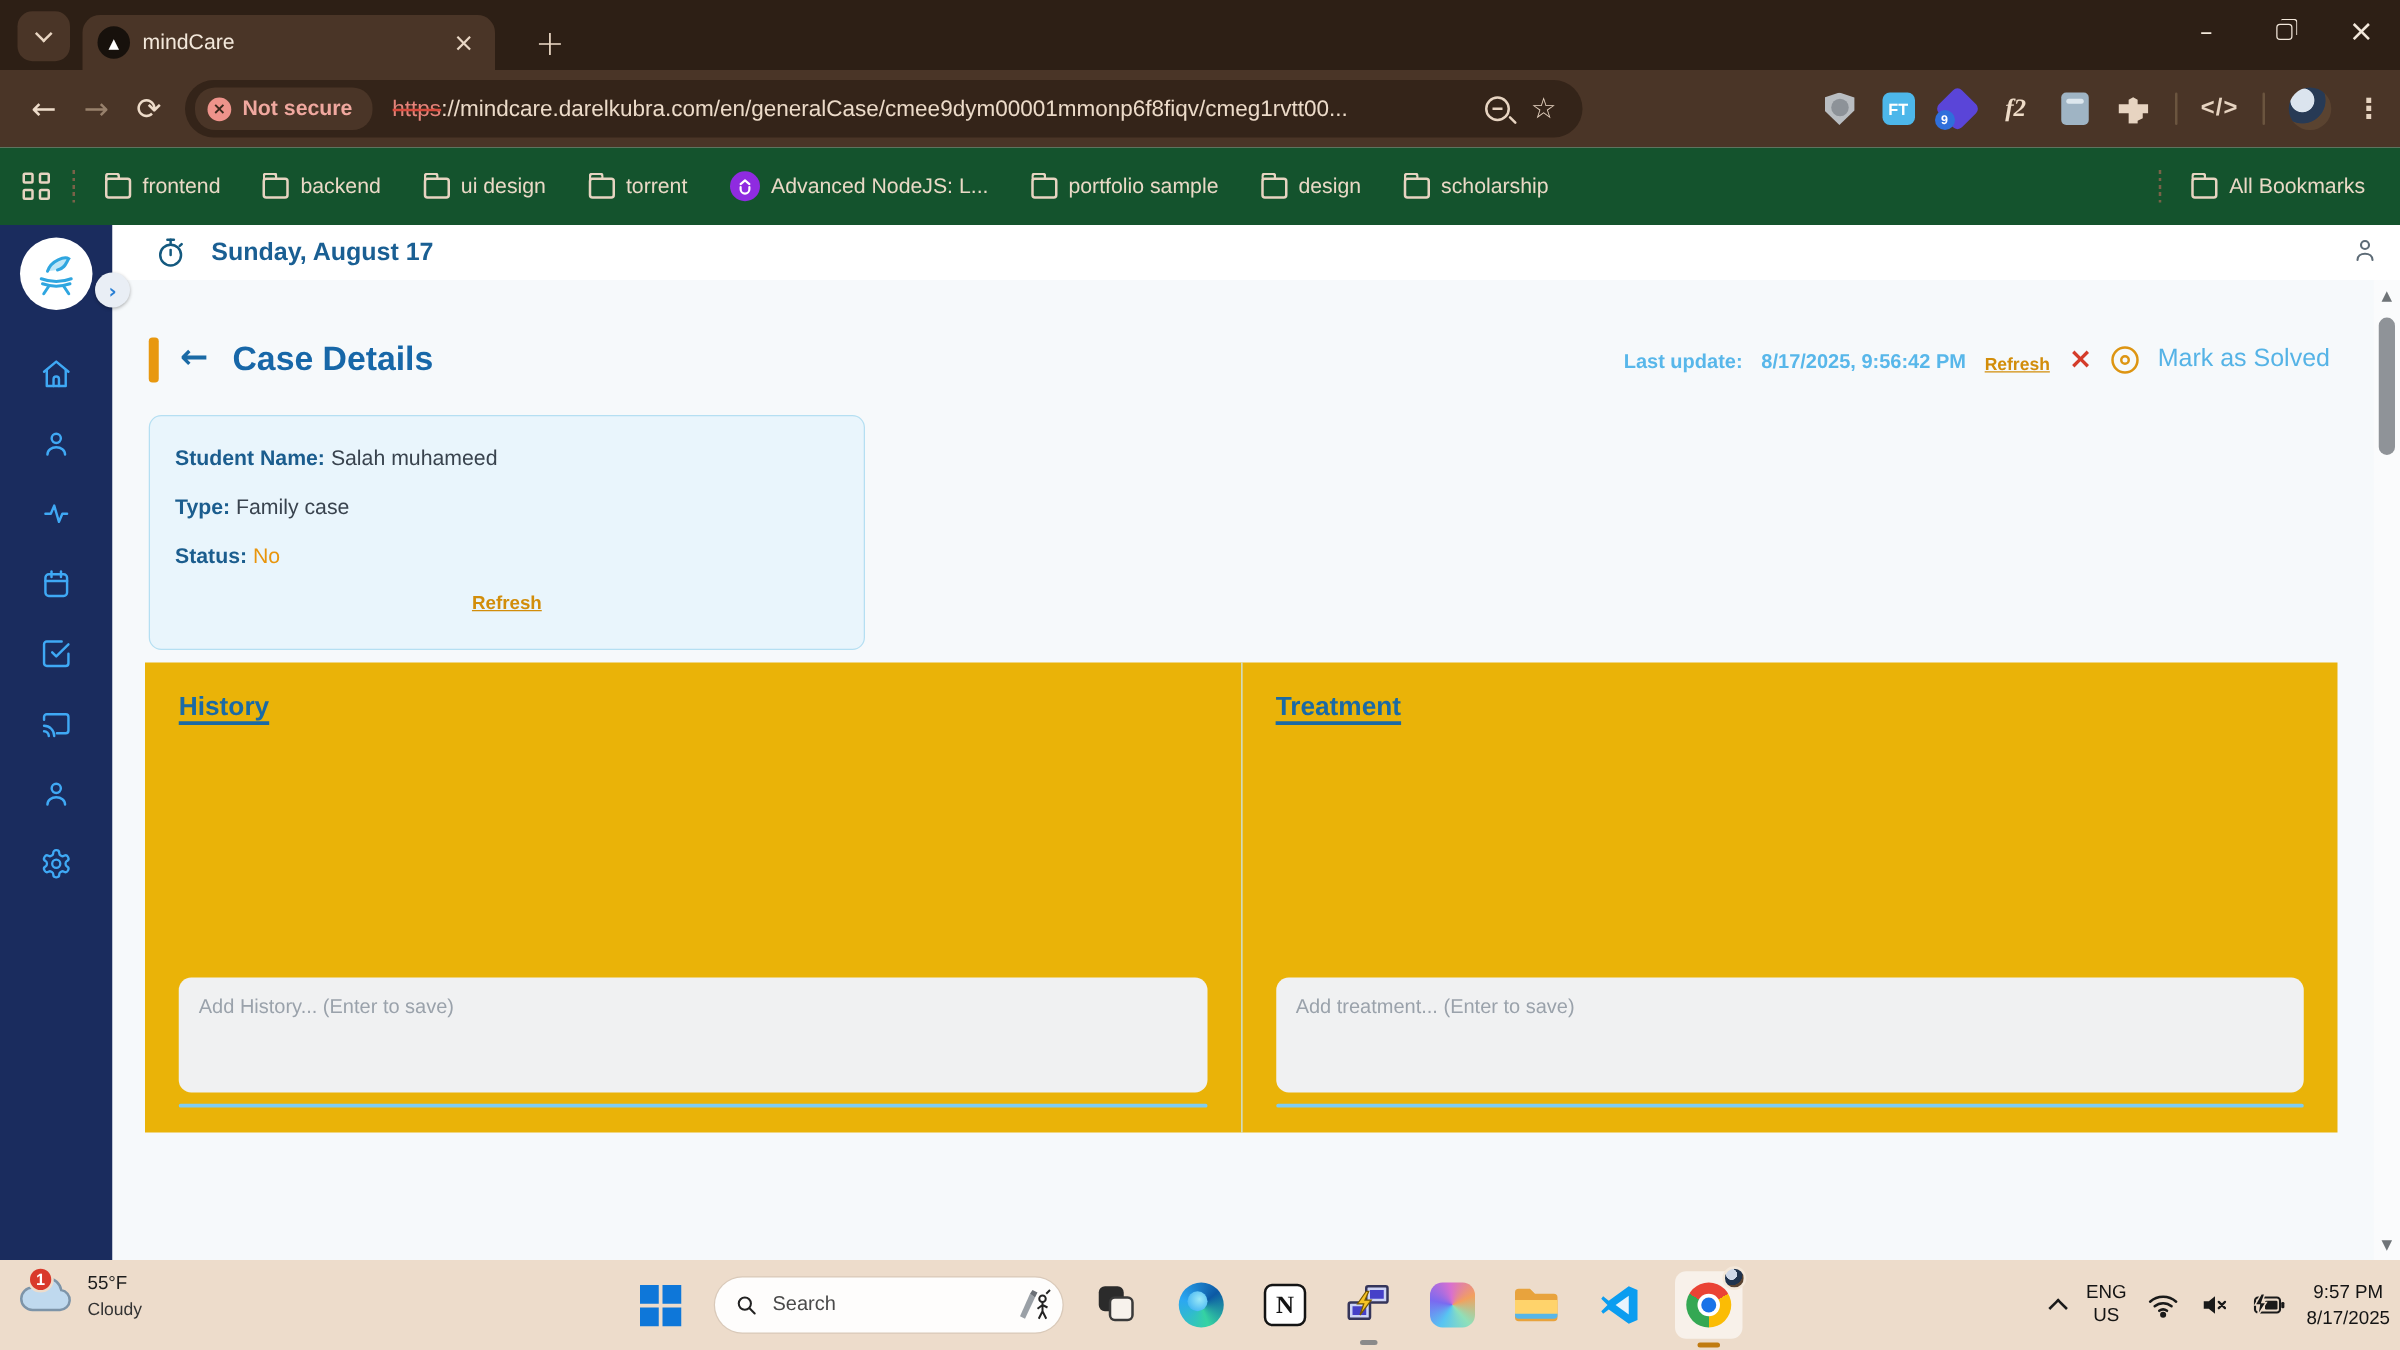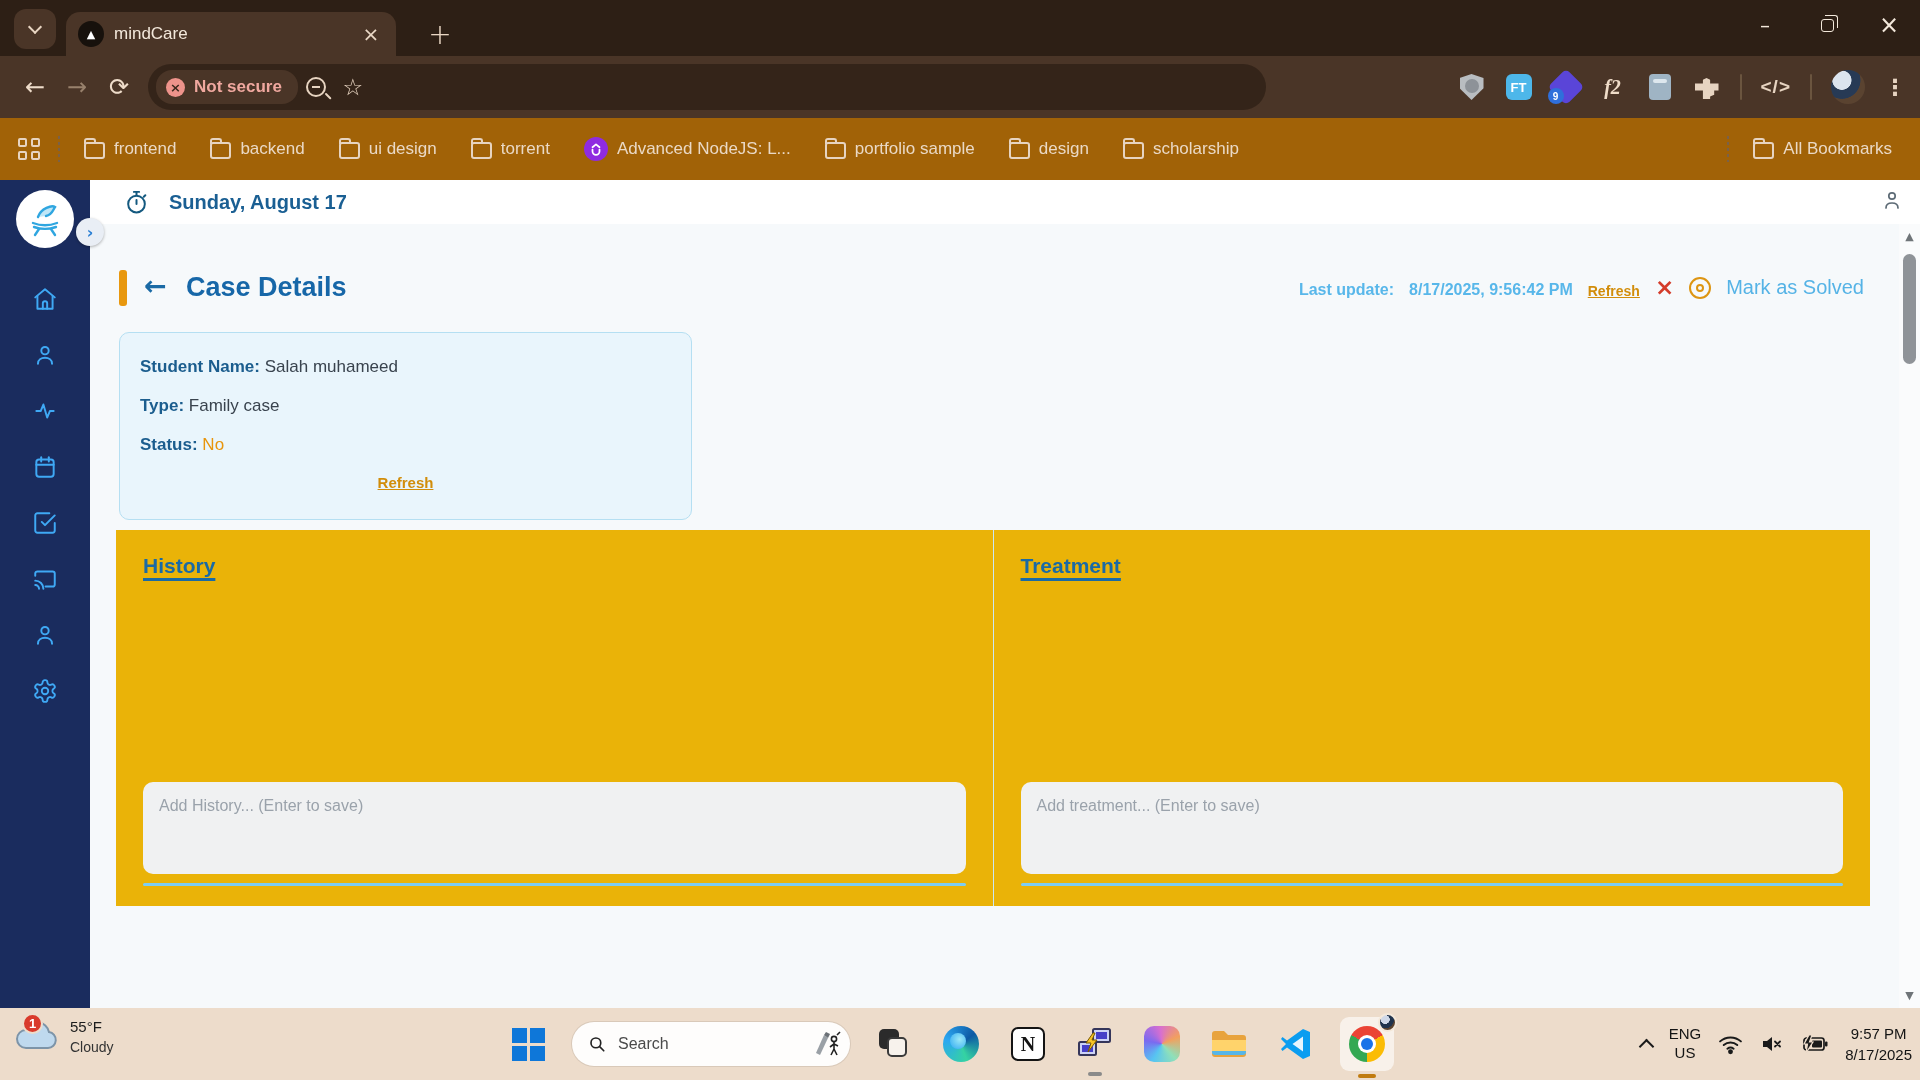--- a/index.html
+++ b/index.html
@@ -59,21 +59,21 @@
   .doc-ico { width:22px; height:26px; background:#9fb4c4; border-radius:4px; position:relative; }
   .doc-ico::after { content:""; position:absolute; left:4px; top:5px; width:14px; height:4px; background:#dde7ee; border-radius:2px; }
   .puzzle { width:24px; height:24px; background:#e7d4c1;
     clip-path:polygon(0 35%,35% 35%,35% 20%,50% 12%,65% 20%,65% 35%,100% 35%,100% 65%,82% 65%,82% 82%,65% 90%,65% 100%,35% 100%,35% 65%,0 65%); }
   .vsep { width:2px; height:26px; background:#6b553f; border-radius:1px; }
   .code-ico { color:#e7d4c1; font-size:19px; font-weight:bold; letter-spacing:1px; }
   .avatar { width:34px; height:34px; border-radius:50%;
     background:radial-gradient(circle at 32% 30%, #dbe4ee 0 28%, #273a55 30% 55%, #5a4330 57% 100%); }
   .kebab { color:#e7d4c1; font-size:22px; font-weight:bold; }
 
-  .bookmarksbar { position:absolute; top:118px; left:0; right:0; height:62px; background:#a16207;
+  .bookmarksbar { position:absolute; top:118px; left:0; right:0; height:62px; background:#14532d;
     display:flex; align-items:center; padding:0 18px; gap:14px; }
   .appsgrid { display:grid; grid-template-columns:9px 9px; grid-gap:4px; margin-right:4px; }
   .appsgrid i { width:9px; height:9px; border:2.2px solid #e7d4c1; border-radius:2px; display:block; }
   .bm-sep { width:2px; height:26px; background:repeating-linear-gradient(#7a6148 0 3px, transparent 3px 6px); }
   .bm-item { display:flex; align-items:center; gap:9px; color:#ead9c6; font-size:17px; padding:0 10px; white-space:nowrap; }
   .folder-ico { width:21px; height:17px; border:2px solid #e7d4c1; border-radius:3px; position:relative; margin-top:3px;}
   .folder-ico::before { content:""; position:absolute; left:-2px; top:-6px; width:8px; height:4px;
     border:2px solid #e7d4c1; border-bottom:none; border-radius:3px 3px 0 0; }
   .udemy-ico { width:24px; height:24px; border-radius:50%; background:#8f2be0; color:#fff;
     display:flex; align-items:center; justify-content:center; }
@@ -206,20 +206,21 @@
 
 <div class="toolbar">
   <div class="nav-btn glyph">←</div>
   <div class="nav-btn dim glyph">→</div>
   <div class="nav-btn glyph">⟳</div>
   <div class="omnibox">
     <span class="notsecure-chip">
       <span class="notsecure-ico glyph">×</span>
       <span class="notsecure-txt">Not secure</span>
     </span>
+    <span class="url-text"><s>https</s><span>://mindcare.darelkubra.com/en/generalCase/cmee9dym00001mmonp6f8fiqv/cmeg1rvtt00...</span></span>
     <span class="zoomout"></span>
     <span class="omni-ico glyph" style="font-size:23px;">☆</span>
   </div>
   <div class="right-cluster">
     <span class="ext-ico">
         <i class="shield"></i>
       </span>
     <span class="ext-ico">
         <span class="ft-ico">FT</span>
       </span>

